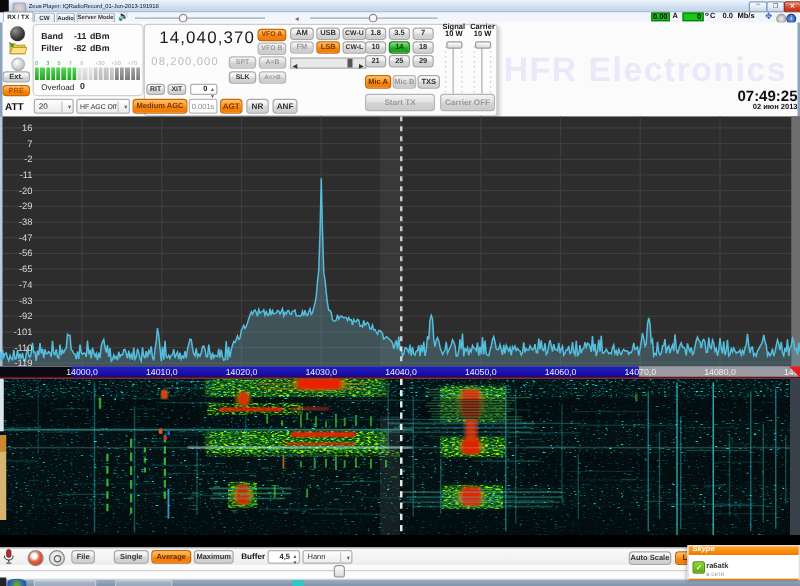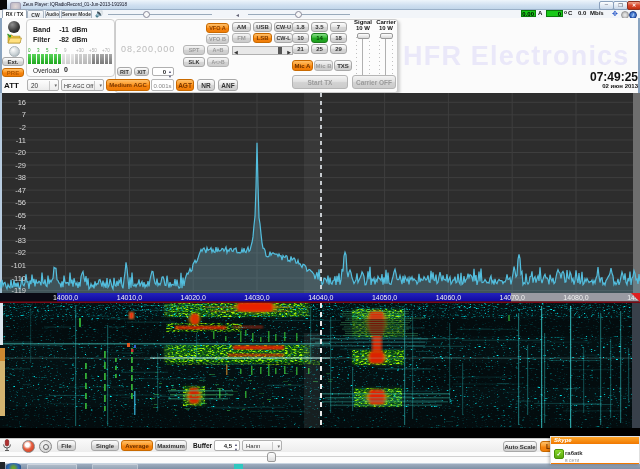--- a/index.html
+++ b/index.html
@@ -94,20 +94,21 @@
  <span style="position:absolute;left:2px;top:2.5px;font-size:5.5px;color:#333;white-space:nowrap;">HF AGC Off</span>
  <span style="position:absolute;right:1px;top:2px;font-size:5px;color:#666;">▾</span>
  <span style="position:absolute;right:8px;top:1px;height:9px;border-left:1px solid #c8c8c8;"></span>
 </div>
 <div style="position:absolute;left:106px;top:79px;width:44px;height:12px;background:linear-gradient(#ffc06a,#fd9a28 45%,#f58410 55%,#f07d08);border:1px solid #c96a00;color:#5a2d00;color:#7a3800;border-radius:3px;font-size:6px;font-weight:bold;display:flex;align-items:center;justify-content:center;box-sizing:border-box;z-index:6;">Medium AGC</div>
     <div class="abs" style="left:151px;top:79px;width:23px;height:12px;background:#fff;border:1px solid #b8b8b8;border-radius:2px;font-size:6px;color:#888;line-height:12px;text-align:center;box-sizing:border-box;z-index:6;">0.001s</div>
     <div style="position:absolute;left:176px;top:79px;width:18px;height:12px;background:linear-gradient(#ffc06a,#fd9a28 45%,#f58410 55%,#f07d08);border:1px solid #c96a00;color:#5a2d00;color:#7a3800;border-radius:3px;font-size:6.5px;font-weight:bold;display:flex;align-items:center;justify-content:center;box-sizing:border-box;z-index:6;">AGT</div>
     <div style="position:absolute;left:197px;top:79px;width:18px;height:12px;background:linear-gradient(#fdfdfd,#e8e8e8 45%,#d6d6d6 55%,#cfcfcf);border:1px solid #a8a8a8;color:#333;border-radius:3px;font-size:6.5px;font-weight:bold;display:flex;align-items:center;justify-content:center;box-sizing:border-box;z-index:6;">NR</div>
     <div style="position:absolute;left:218px;top:79px;width:20px;height:12px;background:linear-gradient(#fdfdfd,#e8e8e8 45%,#d6d6d6 55%,#cfcfcf);border:1px solid #a8a8a8;color:#333;border-radius:3px;font-size:6.5px;font-weight:bold;display:flex;align-items:center;justify-content:center;box-sizing:border-box;z-index:6;">ANF</div>
     <div class="abs" style="left:115px;top:19px;width:283px;height:74px;background:#fcfcfc;border:1px solid #cccccc;border-radius:3px;box-shadow:2px 2px 3px rgba(0,0,0,0.18);box-sizing:border-box;"></div>
+<div class="abs" style="left:116px;top:22px;width:88px;height:15px;font-size:13.5px;font-weight:500;color:#1a1a1a;letter-spacing:0.9px;text-align:right;">14,040,370</div>
 <div class="abs" style="left:121px;top:44px;width:64px;height:10px;font-size:9px;font-weight:500;color:#bcbcbc;letter-spacing:0.9px;">08,200,000</div>
 <div style="position:absolute;left:206px;top:23px;width:23px;height:10px;background:linear-gradient(#ffc06a,#fd9a28 45%,#f58410 55%,#f07d08);border:1px solid #c96a00;color:#5a2d00;color:#8a4000;border-radius:3px;font-size:5.5px;font-weight:bold;display:flex;align-items:center;justify-content:center;box-sizing:border-box;">VFO A</div>
     <div style="position:absolute;left:206px;top:34px;width:23px;height:10px;background:linear-gradient(#f4f4f4,#e2e2e2 45%,#d2d2d2 55%,#cccccc);border:1px solid #b5b5b5;color:#9a9a9a;border-radius:3px;font-size:5.5px;font-weight:bold;display:flex;align-items:center;justify-content:center;box-sizing:border-box;">VFO B</div>
     <div style="position:absolute;left:183px;top:45px;width:22px;height:10px;background:linear-gradient(#f4f4f4,#e2e2e2 45%,#d2d2d2 55%,#cccccc);border:1px solid #b5b5b5;color:#9a9a9a;border-radius:3px;font-size:5.5px;font-weight:bold;display:flex;align-items:center;justify-content:center;box-sizing:border-box;">SPT</div>
     <div style="position:absolute;left:207px;top:45px;width:22px;height:10px;background:linear-gradient(#f4f4f4,#e2e2e2 45%,#d2d2d2 55%,#cccccc);border:1px solid #b5b5b5;color:#9a9a9a;border-radius:3px;font-size:5.5px;font-weight:bold;display:flex;align-items:center;justify-content:center;box-sizing:border-box;">A=B</div>
     <div style="position:absolute;left:183px;top:57px;width:22px;height:10px;background:linear-gradient(#fdfdfd,#e8e8e8 45%,#d6d6d6 55%,#cfcfcf);border:1px solid #a8a8a8;color:#333;border-radius:3px;font-size:5.5px;font-weight:bold;display:flex;align-items:center;justify-content:center;box-sizing:border-box;">SLK</div>
     <div style="position:absolute;left:207px;top:57px;width:22px;height:10px;background:linear-gradient(#f4f4f4,#e2e2e2 45%,#d2d2d2 55%,#cccccc);border:1px solid #b5b5b5;color:#9a9a9a;border-radius:3px;font-size:5px;font-weight:bold;display:flex;align-items:center;justify-content:center;box-sizing:border-box;">A&lt;&gt;B</div>
     <div style="position:absolute;left:117px;top:67px;width:15px;height:9px;background:linear-gradient(#fdfdfd,#e8e8e8 45%,#d6d6d6 55%,#cfcfcf);border:1px solid #a8a8a8;color:#333;border-radius:3px;font-size:5.5px;font-weight:bold;display:flex;align-items:center;justify-content:center;box-sizing:border-box;">RIT</div>
     <div style="position:absolute;left:134px;top:67px;width:15px;height:9px;background:linear-gradient(#fdfdfd,#e8e8e8 45%,#d6d6d6 55%,#cfcfcf);border:1px solid #a8a8a8;color:#333;border-radius:3px;font-size:5.5px;font-weight:bold;display:flex;align-items:center;justify-content:center;box-sizing:border-box;">XIT</div>
     <div class="abs" style="left:152px;top:67px;width:22px;height:9px;background:#fff;border:1px solid #b0b0b0;border-radius:2px;box-sizing:border-box;">

